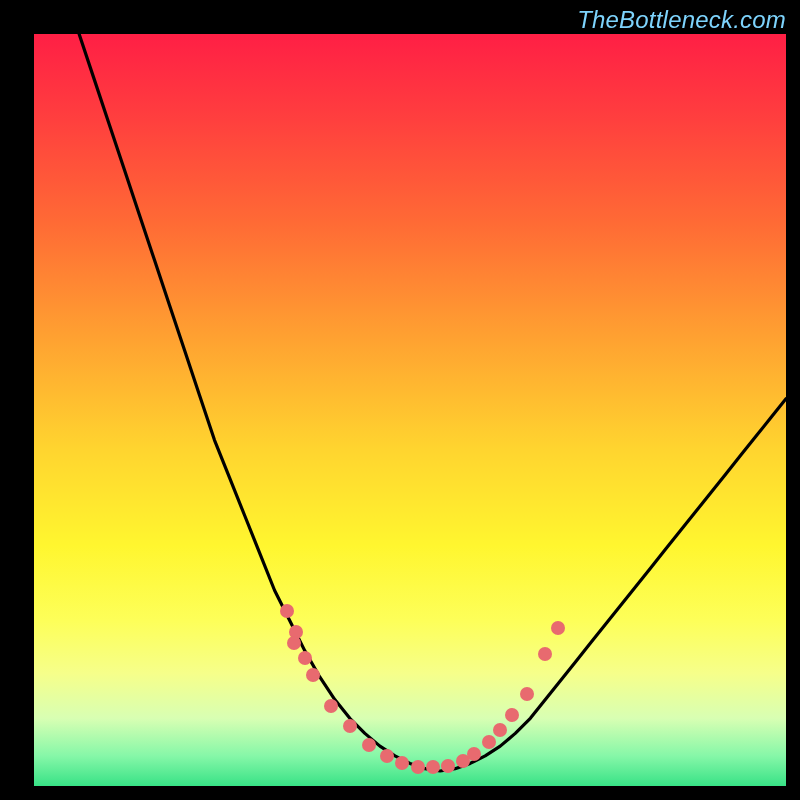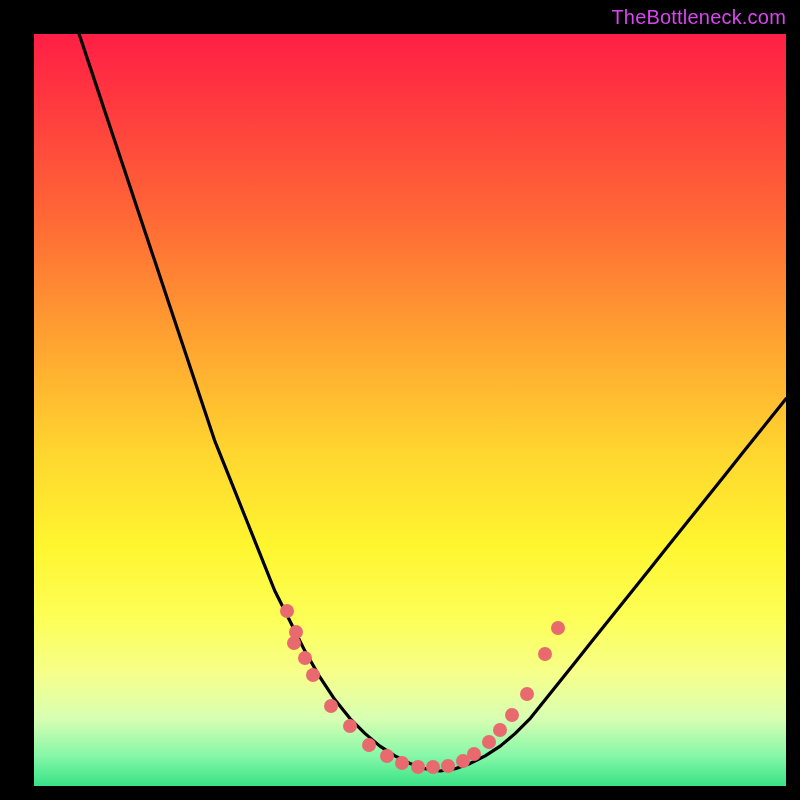--- a/index.html
+++ b/index.html
@@ -35,25 +35,26 @@
       #fdff59 78%,
       #f6ff8a 85%,
       #d8ffb3 91%,
       #86f7a8 96%,
       #38e286 100%);
   }
   .watermark {
     position: absolute;
     top: 6px;
     right: 14px;
-    color: #d946ef;
-    font-size: 20px;
+    color: #7dd3fc;
+    font-size: 24px;
     font-weight: 500;
     letter-spacing: 0.2px;
     z-index: 30;
+    font-style: italic;
   }
   svg.curve {
     position: absolute;
     left: 0;
     top: 0;
     width: 752px;
     height: 752px;
     z-index: 10;
   }
   .dots {

